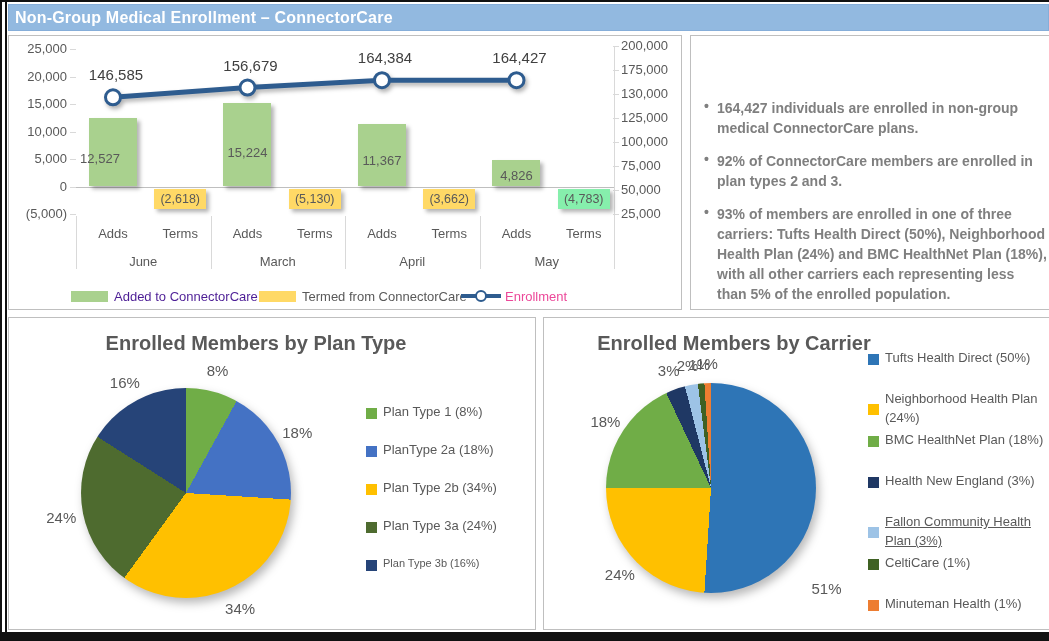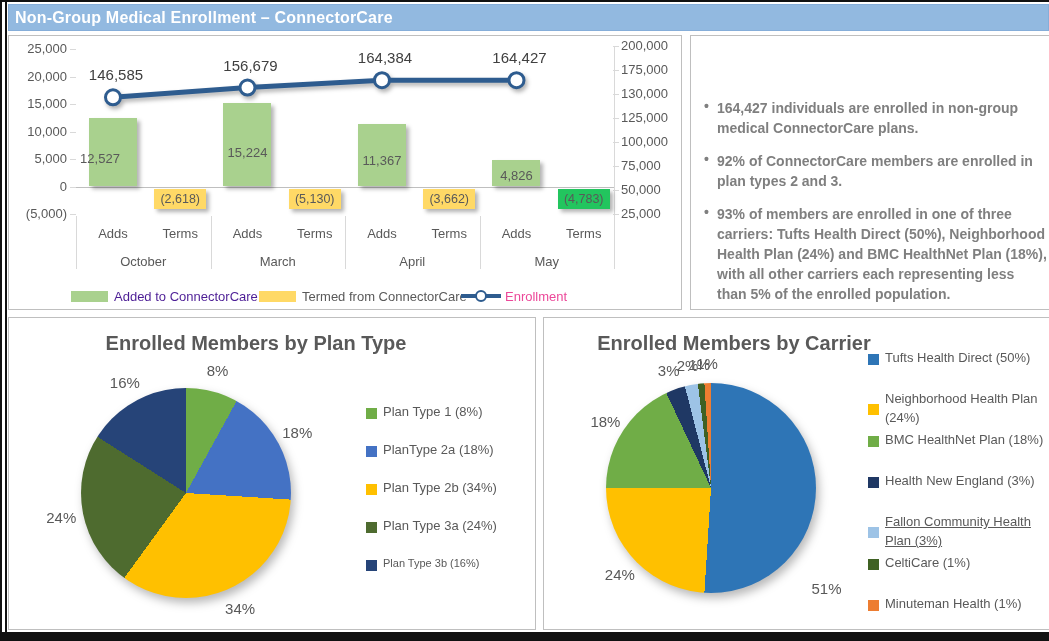--- a/index.html
+++ b/index.html
@@ -87,41 +87,41 @@
     <div class="tick" style="left: 612px; top: 170px; width: 58px; text-align: left; position: absolute;">25,000</div>
     <div class="hline" style="left: 604px; top: 178px; width: 6px; height: 1px; position: absolute;"></div>
     <div class="vline" style="left: 605px; top: 10px; width: 1px; height: 223px; position: absolute;"></div>
     <div class="hline" style="left: 67px; top: 150.5px; width: 538px; height: 1px; background: rgb(191, 191, 191); position: absolute;"></div>
     <div style="left: 79.9875px; top: 81.6015px; width: 48px; height: 68.8985px; background: rgb(169, 209, 142); box-shadow: rgba(0, 0, 0, 0.3) 3px 3px 4px; position: absolute;"></div>
     <div class="bar-label" style="left: 91px; top: 114.941px; position: absolute;">12,527</div>
     <div class="term-box" style="left: 145.238px; top: 152.5px; width: 52px; height: 20px; background: rgb(255, 217, 102); position: absolute;">(2,618)</div>
     <div class="vline" style="left: 67px; top: 180px; width: 1px; height: 53px; position: absolute;"></div>
     <div class="catlab" style="left: 73.9875px; top: 190px; width: 60px; position: absolute;">Adds</div>
     <div class="catlab" style="left: 141.238px; top: 190px; width: 60px; position: absolute;">Terms</div>
-    <div class="catlab" style="left: 67px; top: 218px; width: 134.5px; position: absolute;">October</div>
+    <div class="catlab" style="left: 67px; top: 218px; width: 134.5px; position: absolute;">June</div>
     <div class="enr-label" style="left: 106.987px; top: 47.2784px; position: absolute;">146,585</div>
     <div style="left: 214.488px; top: 66.768px; width: 48px; height: 83.732px; background: rgb(169, 209, 142); box-shadow: rgba(0, 0, 0, 0.3) 3px 3px 4px; position: absolute;"></div>
     <div class="bar-label" style="left: 238.488px; top: 109.007px; position: absolute;">15,224</div>
     <div class="term-box" style="left: 279.738px; top: 152.5px; width: 52px; height: 20px; background: rgb(255, 217, 102); position: absolute;">(5,130)</div>
     <div class="vline" style="left: 201.5px; top: 180px; width: 1px; height: 53px; position: absolute;"></div>
     <div class="catlab" style="left: 208.488px; top: 190px; width: 60px; position: absolute;">Adds</div>
     <div class="catlab" style="left: 275.738px; top: 190px; width: 60px; position: absolute;">Terms</div>
     <div class="catlab" style="left: 201.5px; top: 218px; width: 134.5px; position: absolute;">March</div>
     <div class="enr-label" style="left: 241.488px; top: 37.5882px; position: absolute;">156,679</div>
     <div style="left: 348.988px; top: 87.9815px; width: 48px; height: 62.5185px; background: rgb(169, 209, 142); box-shadow: rgba(0, 0, 0, 0.3) 3px 3px 4px; position: absolute;"></div>
     <div class="bar-label" style="left: 372.988px; top: 117.493px; position: absolute;">11,367</div>
     <div class="term-box" style="left: 414.238px; top: 152.5px; width: 52px; height: 20px; background: rgb(255, 217, 102); position: absolute;">(3,662)</div>
     <div class="vline" style="left: 336px; top: 180px; width: 1px; height: 53px; position: absolute;"></div>
     <div class="catlab" style="left: 342.988px; top: 190px; width: 60px; position: absolute;">Adds</div>
     <div class="catlab" style="left: 410.238px; top: 190px; width: 60px; position: absolute;">Terms</div>
     <div class="catlab" style="left: 336px; top: 218px; width: 134.5px; position: absolute;">April</div>
     <div class="enr-label" style="left: 375.988px; top: 30.1914px; position: absolute;">164,384</div>
     <div style="left: 483.488px; top: 123.957px; width: 48px; height: 26.543px; background: rgb(169, 209, 142); box-shadow: rgba(0, 0, 0, 0.3) 3px 3px 4px; position: absolute;"></div>
     <div class="bar-label" style="left: 507.488px; top: 131.883px; position: absolute;">4,826</div>
-    <div class="term-box" style="left: 548.737px; top: 152.5px; width: 52px; height: 20px; background: #22c55e; position: absolute;">(4,783)</div>
+    <div class="term-box" style="left: 548.737px; top: 152.5px; width: 52px; height: 20px; background: #86efac; position: absolute;">(4,783)</div>
     <div class="vline" style="left: 470.5px; top: 180px; width: 1px; height: 53px; position: absolute;"></div>
     <div class="catlab" style="left: 477.488px; top: 190px; width: 60px; position: absolute;">Adds</div>
     <div class="catlab" style="left: 544.737px; top: 190px; width: 60px; position: absolute;">Terms</div>
     <div class="catlab" style="left: 470.5px; top: 218px; width: 134.5px; position: absolute;">May</div>
     <div class="enr-label" style="left: 510.488px; top: 30.1501px; position: absolute;">164,427</div>
     <div class="vline" style="left: 605px; top: 180px; width: 1px; height: 53px; position: absolute;"></div>
     <svg width="674" height="275" class="lineplot">
       <polyline points="103.98750000000001,61.278400000000005 238.4875,51.58815999999999 372.9875,44.19136 507.4875,44.15008" fill="none" stroke="#2E5C8F" stroke-width="5"></polyline>
       <circle cx="103.98750000000001" cy="61.278400000000005" r="7.5" fill="#ffffff" stroke="#2E5C8F" stroke-width="3"></circle>
       <circle cx="238.4875" cy="51.58815999999999" r="7.5" fill="#ffffff" stroke="#2E5C8F" stroke-width="3"></circle>

